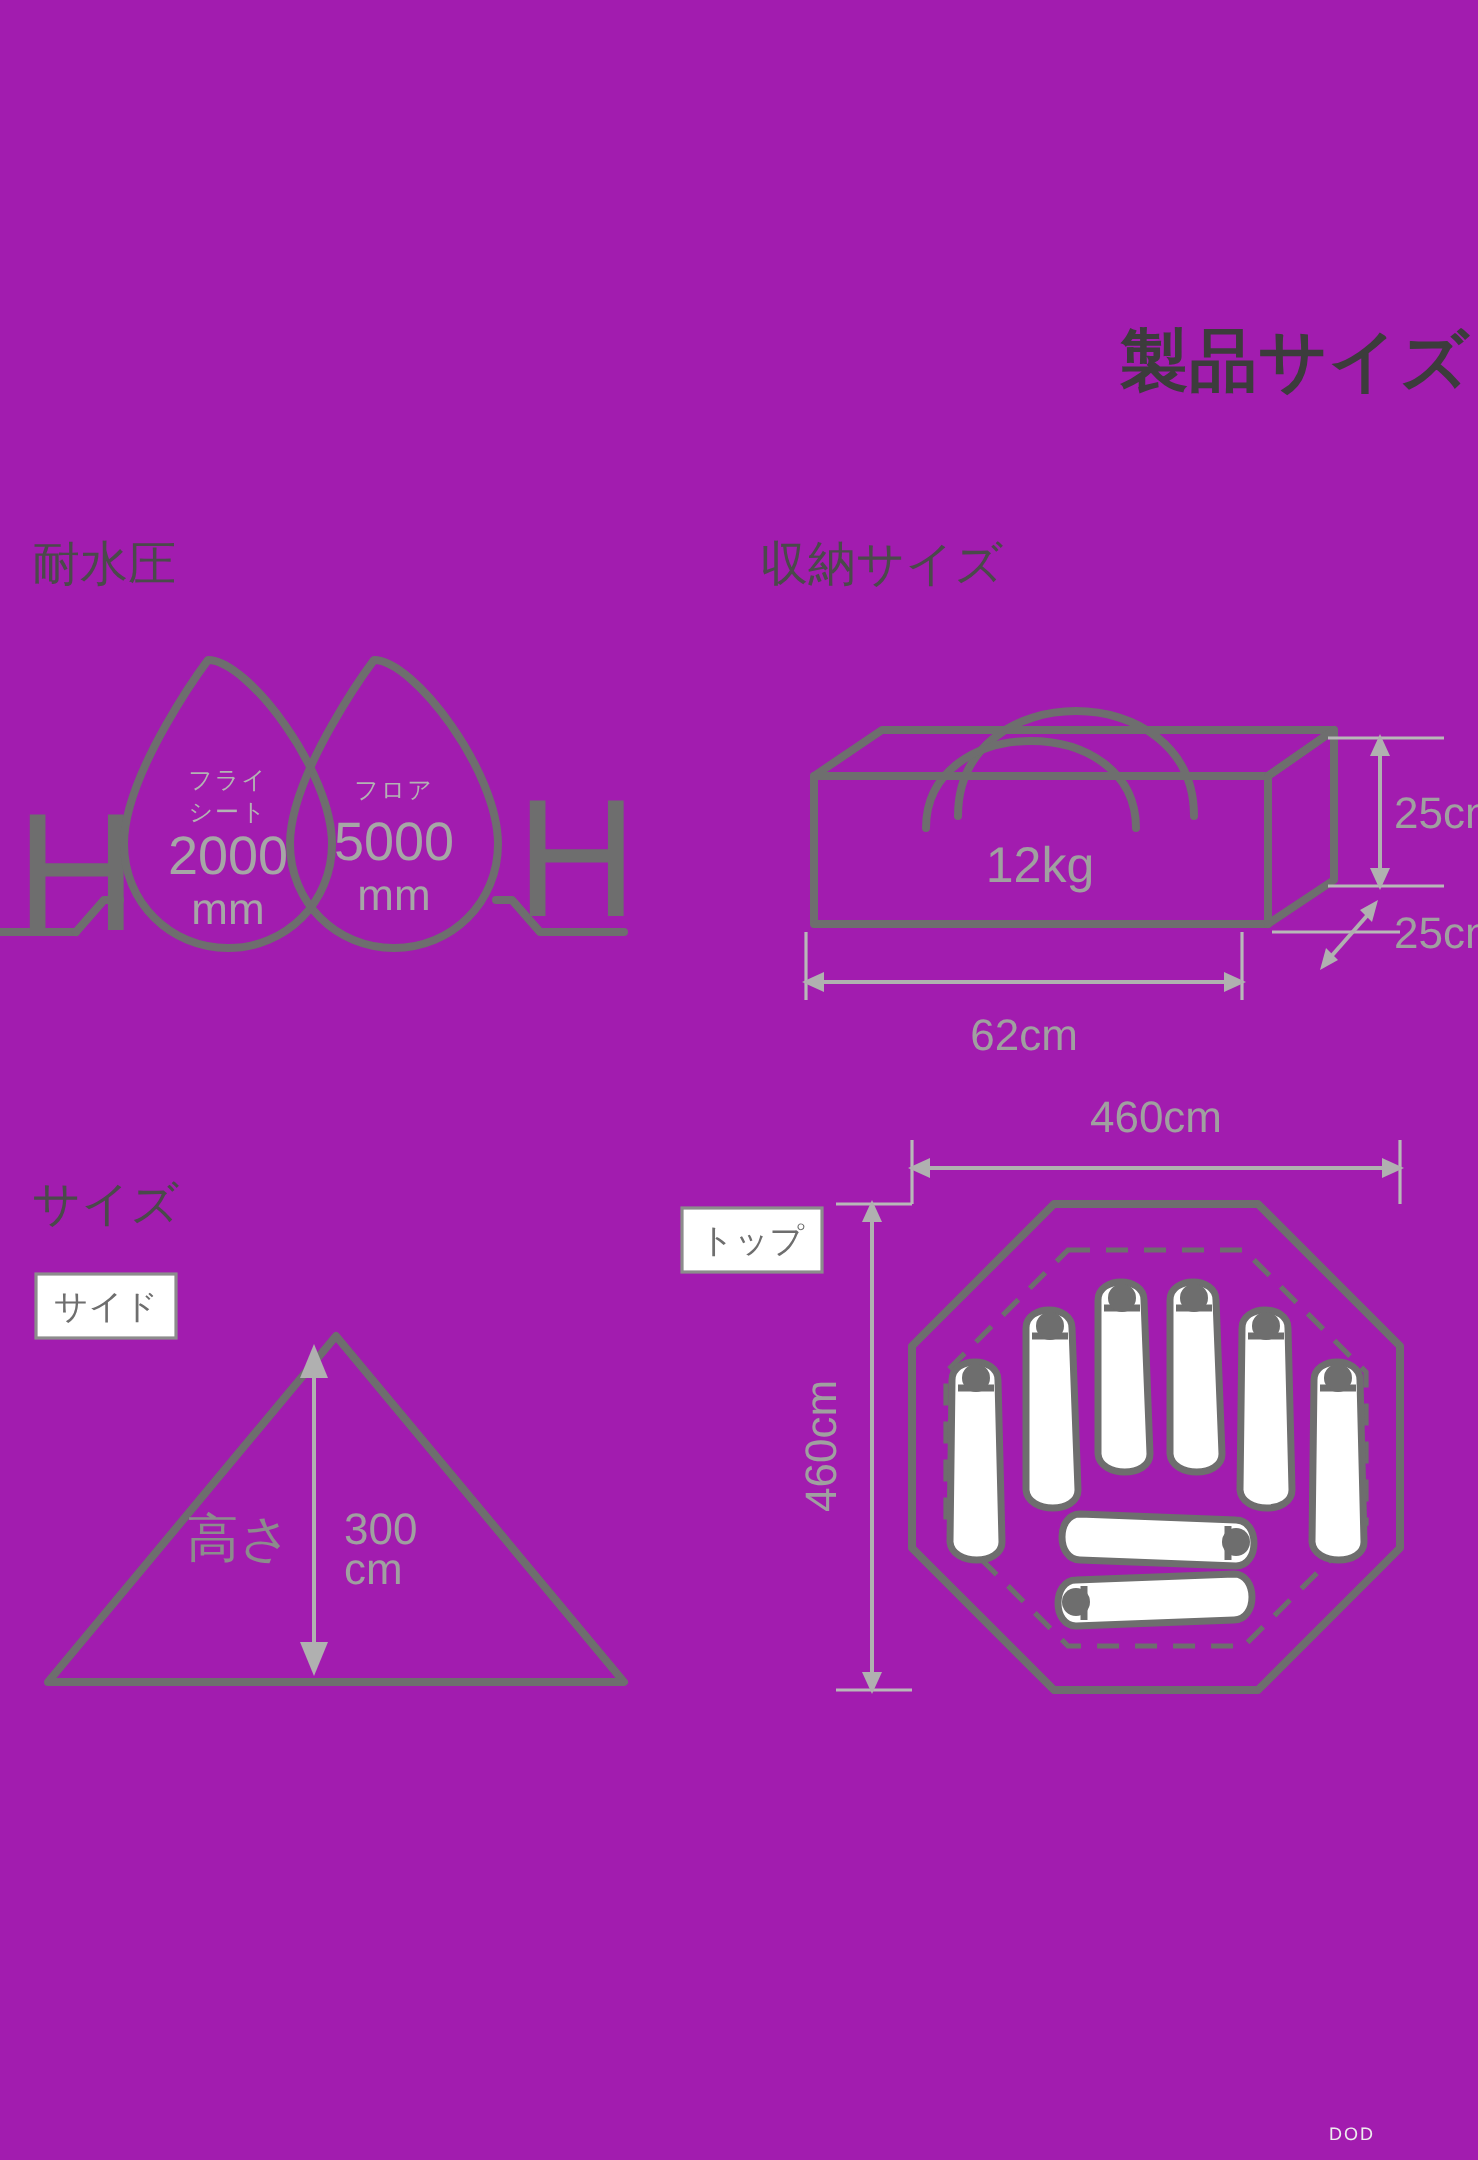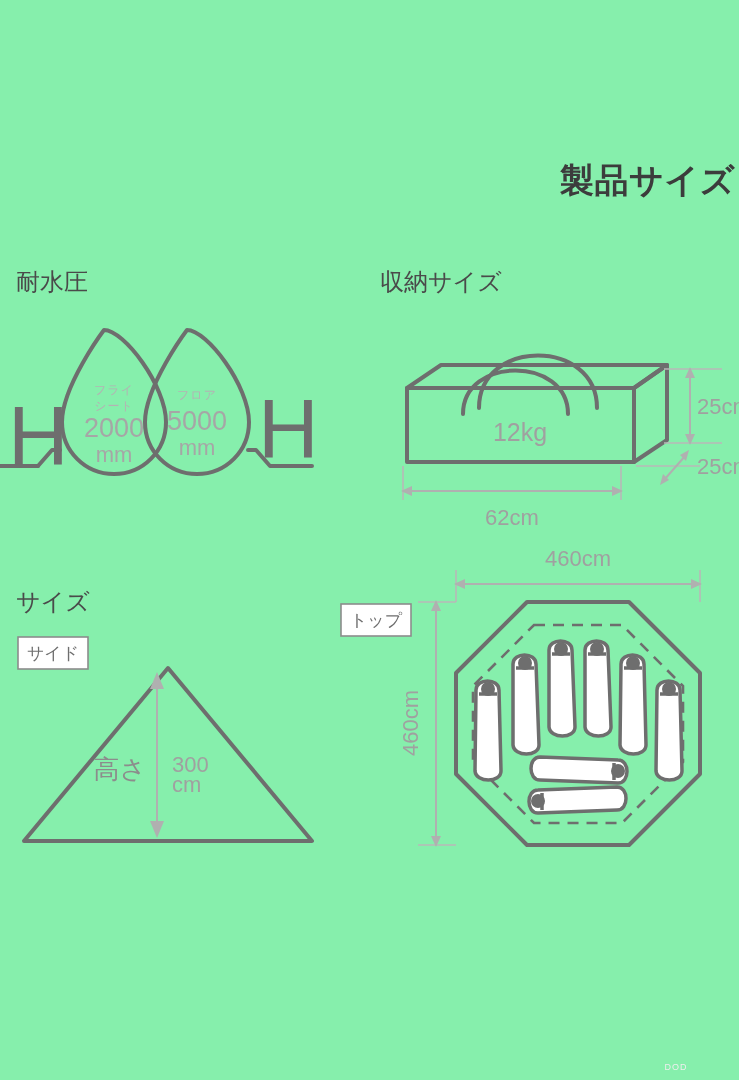--- a/index.html
+++ b/index.html
@@ -8,21 +8,21 @@
     padding: 0;
     background: #ffffff;
   }
   body {
     font-family: "Liberation Sans", "DejaVu Sans", sans-serif;
   }
   #page {
     position: relative;
     width: 739px;
     height: 1080px;
-    background: #86efac;
+    background: #a21caf;
     overflow: hidden;
   }
   #page > svg {
     position: absolute;
     top: 0;
     left: 0;
   }
   .hdr-title {
     font-size: 34px;
     fill: #3c3c3c;

